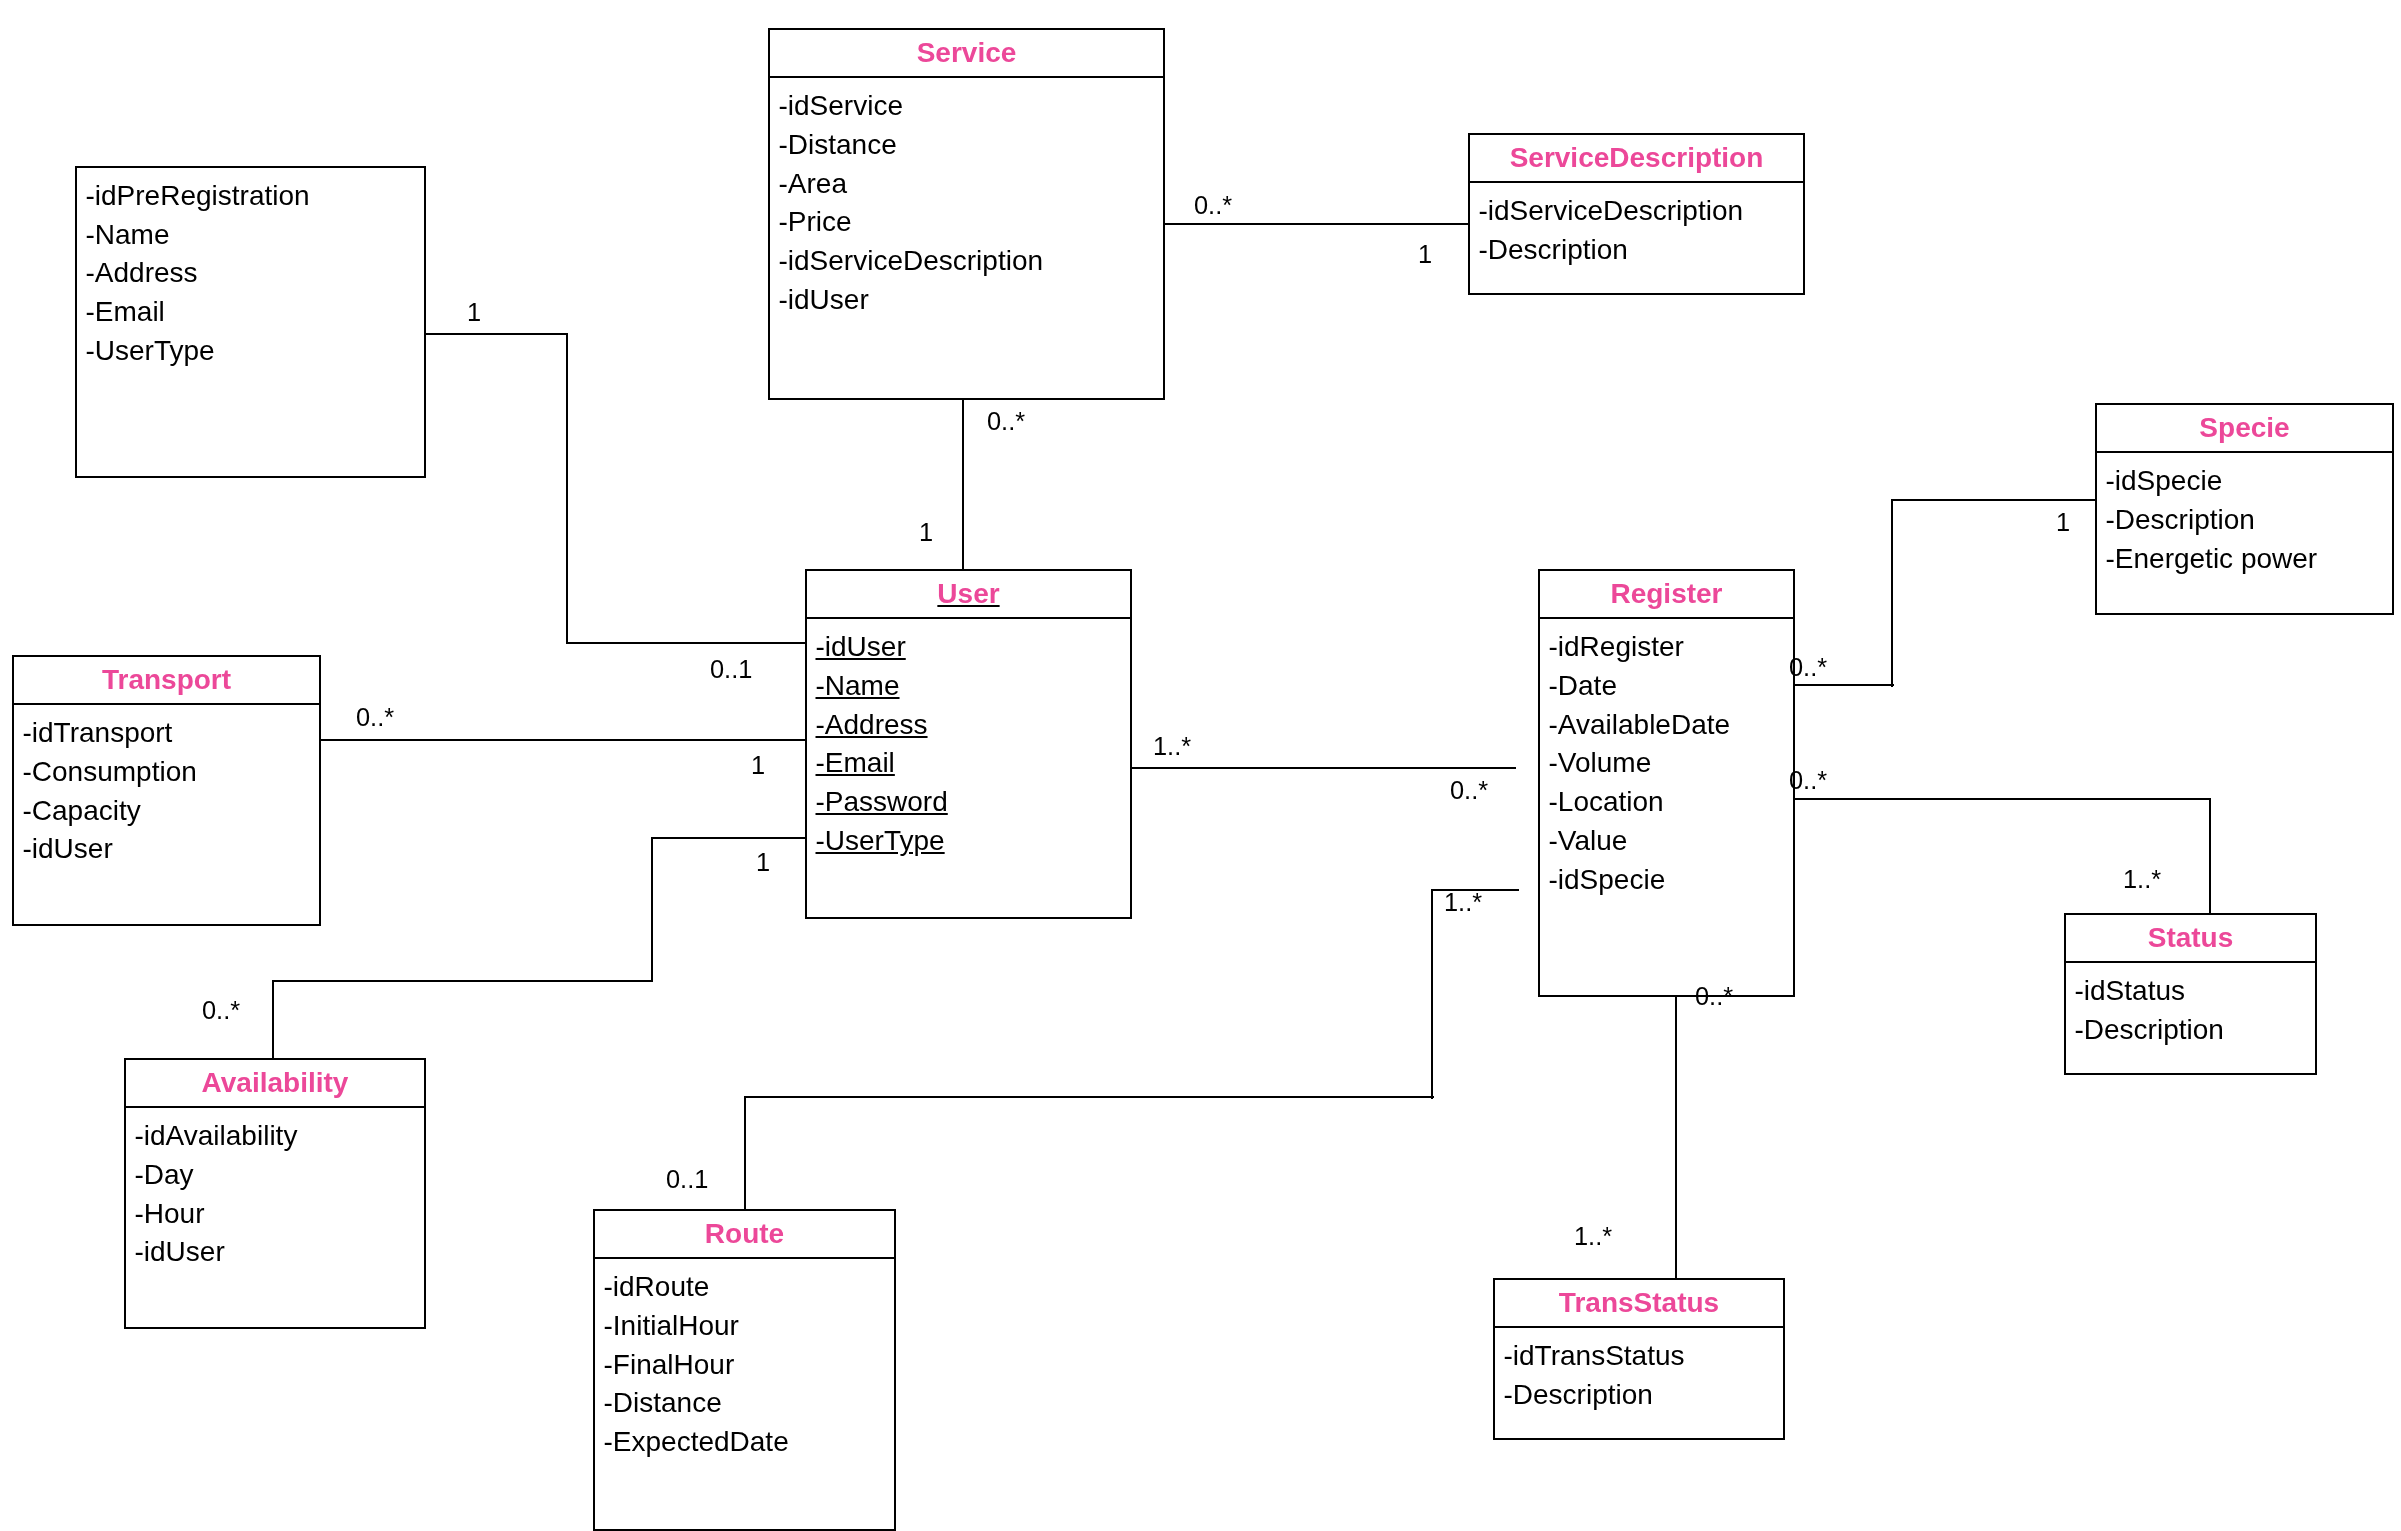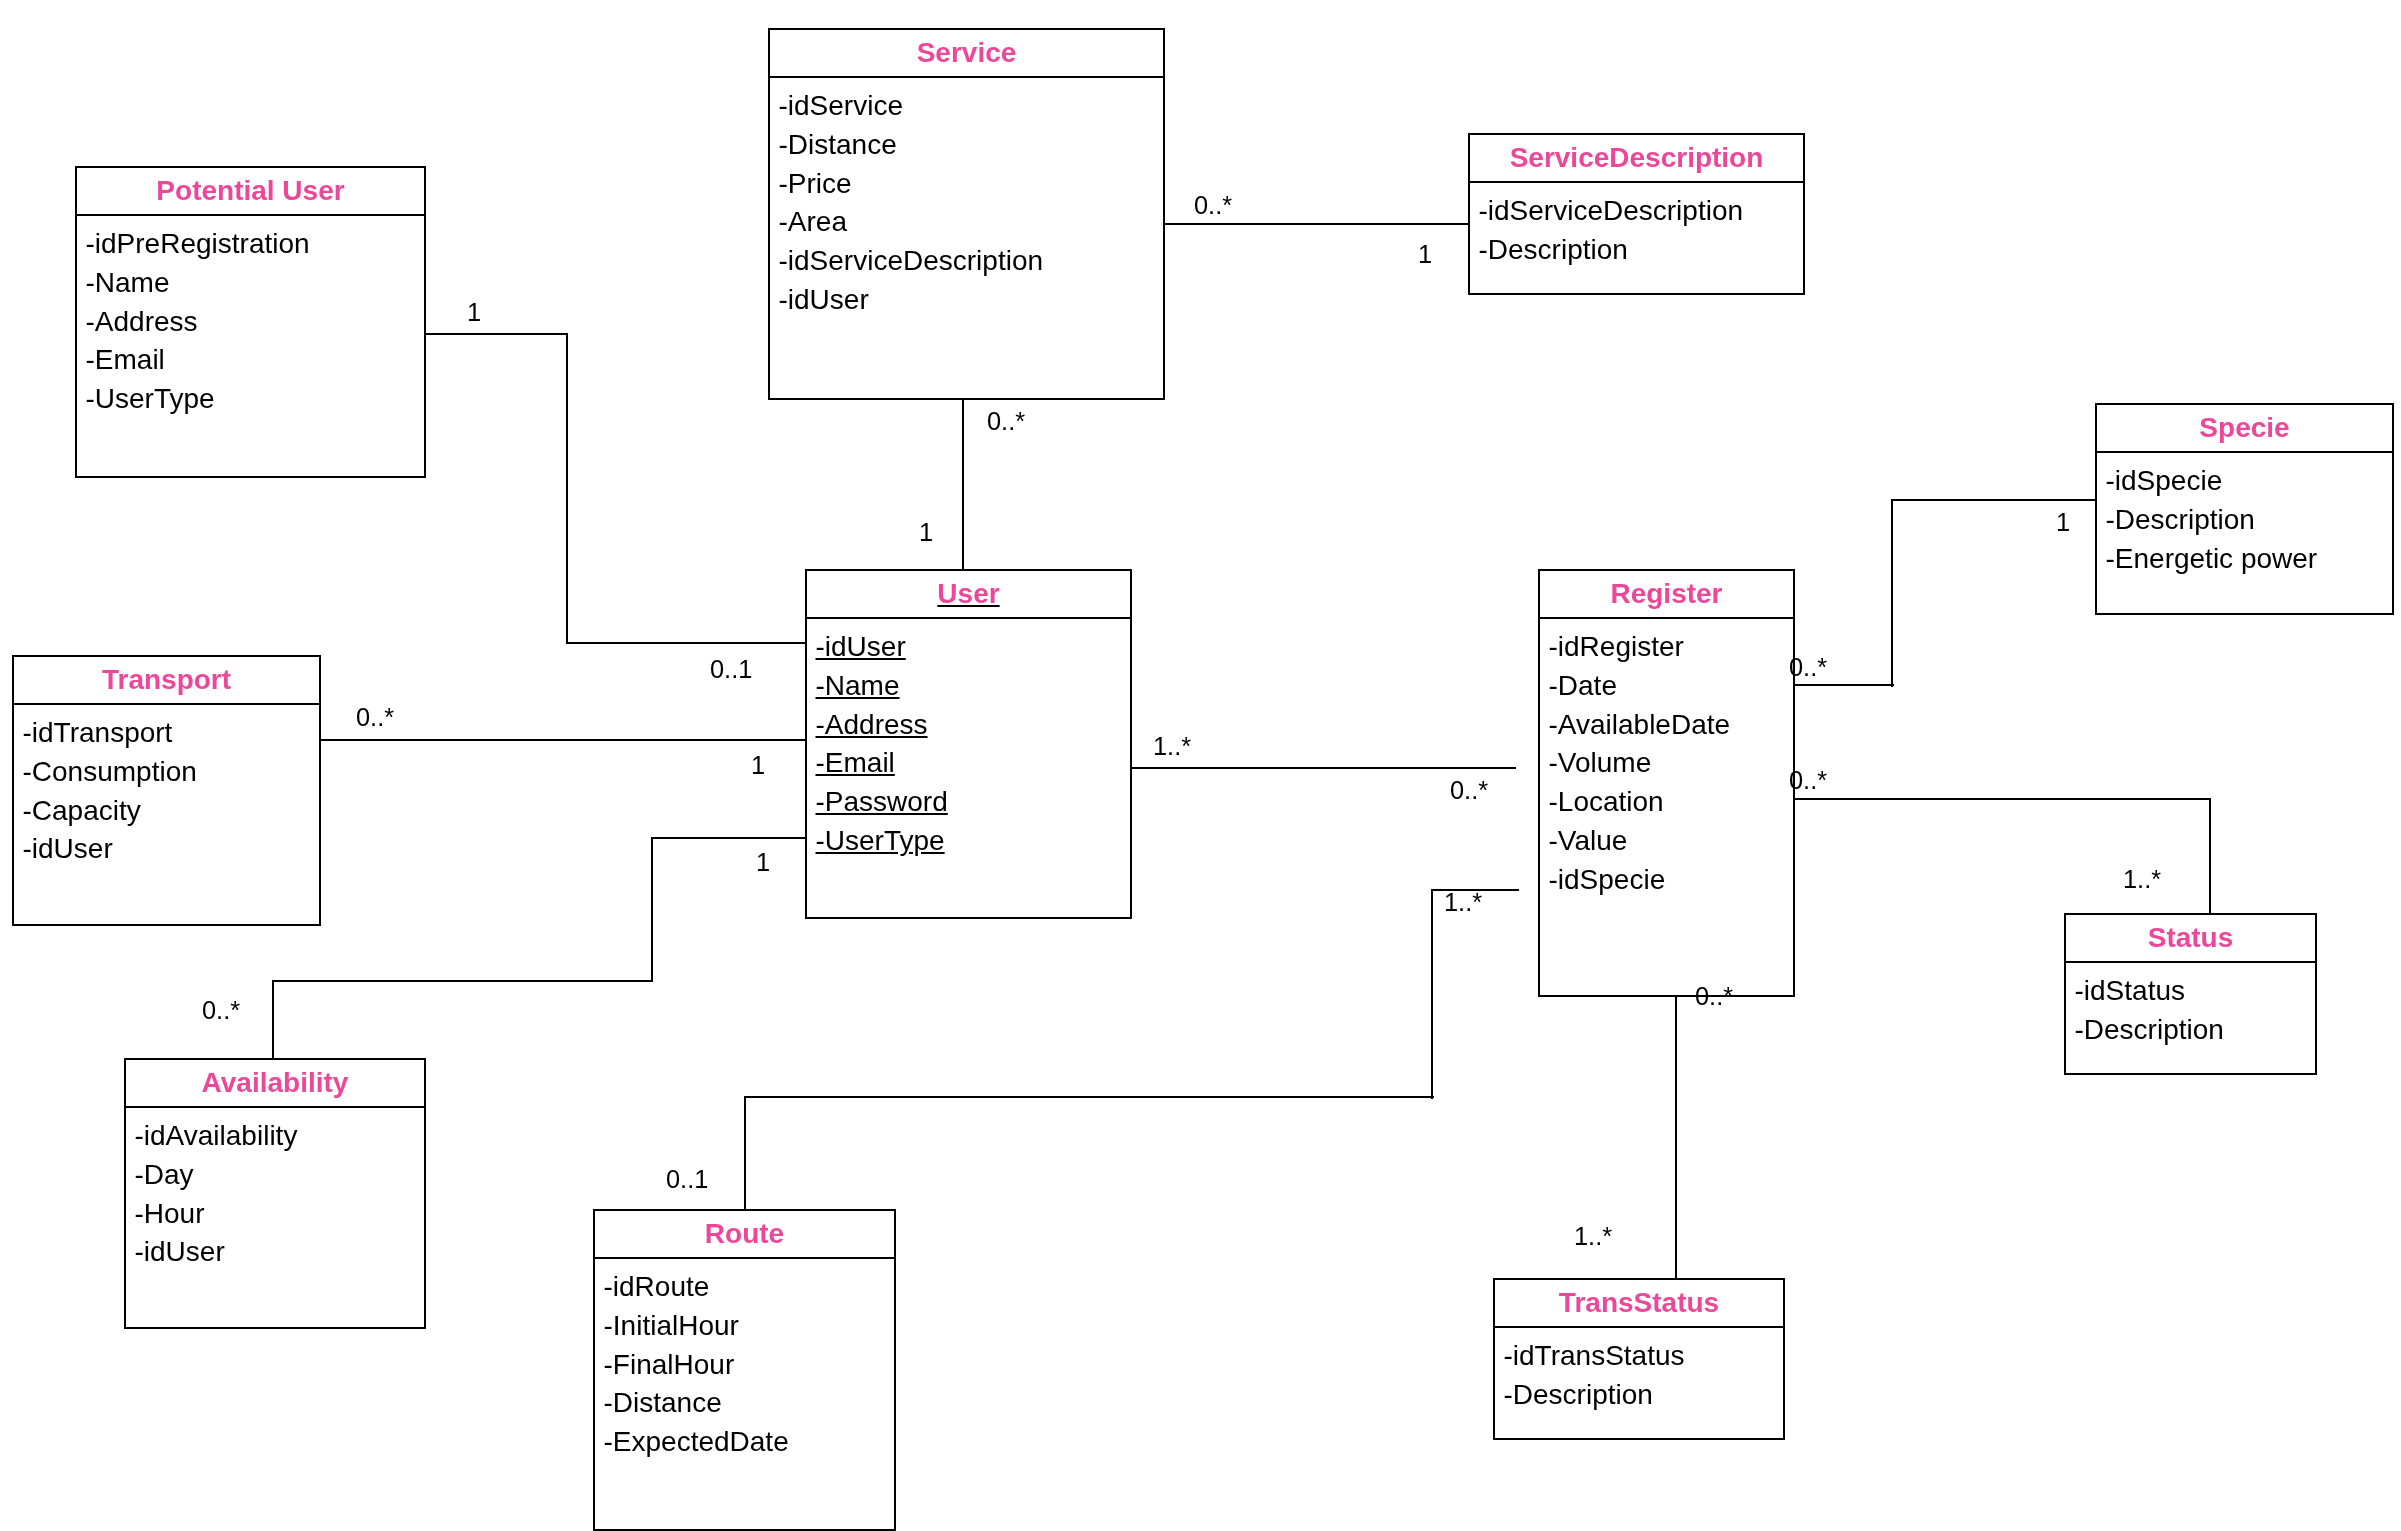--- a/index.html
+++ b/index.html
@@ -128,37 +128,36 @@
   <div class="mult" style="left:666px; top:1167px;">0..1</div>
 
   <div class="mult" style="left:1695px; top:984px;">0..*</div>
   <div class="mult" style="left:1574px; top:1224px;">1..*</div>
 
   <div class="uml-class" style="left:768px; top:28px; width:397px; height:372px;">
     <div class="uml-class-title">Service</div>
     <div class="uml-attrs">
       <div class="uml-attr">-idService</div>
       <div class="uml-attr">-Distance</div>
+      <div class="uml-attr">-Area</div>
       <div class="uml-attr">-Price</div>
-      <div class="uml-attr">-Area</div>
       <div class="uml-attr">-idServiceDescription</div>
       <div class="uml-attr">-idUser</div>
     </div>
   </div>
 
   <div class="uml-class" style="left:1468px; top:133px; width:337px; height:162px;">
     <div class="uml-class-title">ServiceDescription</div>
     <div class="uml-attrs">
       <div class="uml-attr">-idServiceDescription</div>
       <div class="uml-attr">-Description</div>
     </div>
   </div>
 
   <div class="uml-class" style="left:75px; top:166px; width:351px; height:312px;">
-    <div class="uml-class-title">Potential User</div>
     <div class="uml-attrs">
       <div class="uml-attr">-idPreRegistration</div>
       <div class="uml-attr">-Name</div>
       <div class="uml-attr">-Address</div>
       <div class="uml-attr">-Email</div>
       <div class="uml-attr">-UserType</div>
     </div>
   </div>
 
   <div class="uml-class" style="left:2095px; top:403px; width:299px; height:212px;">

